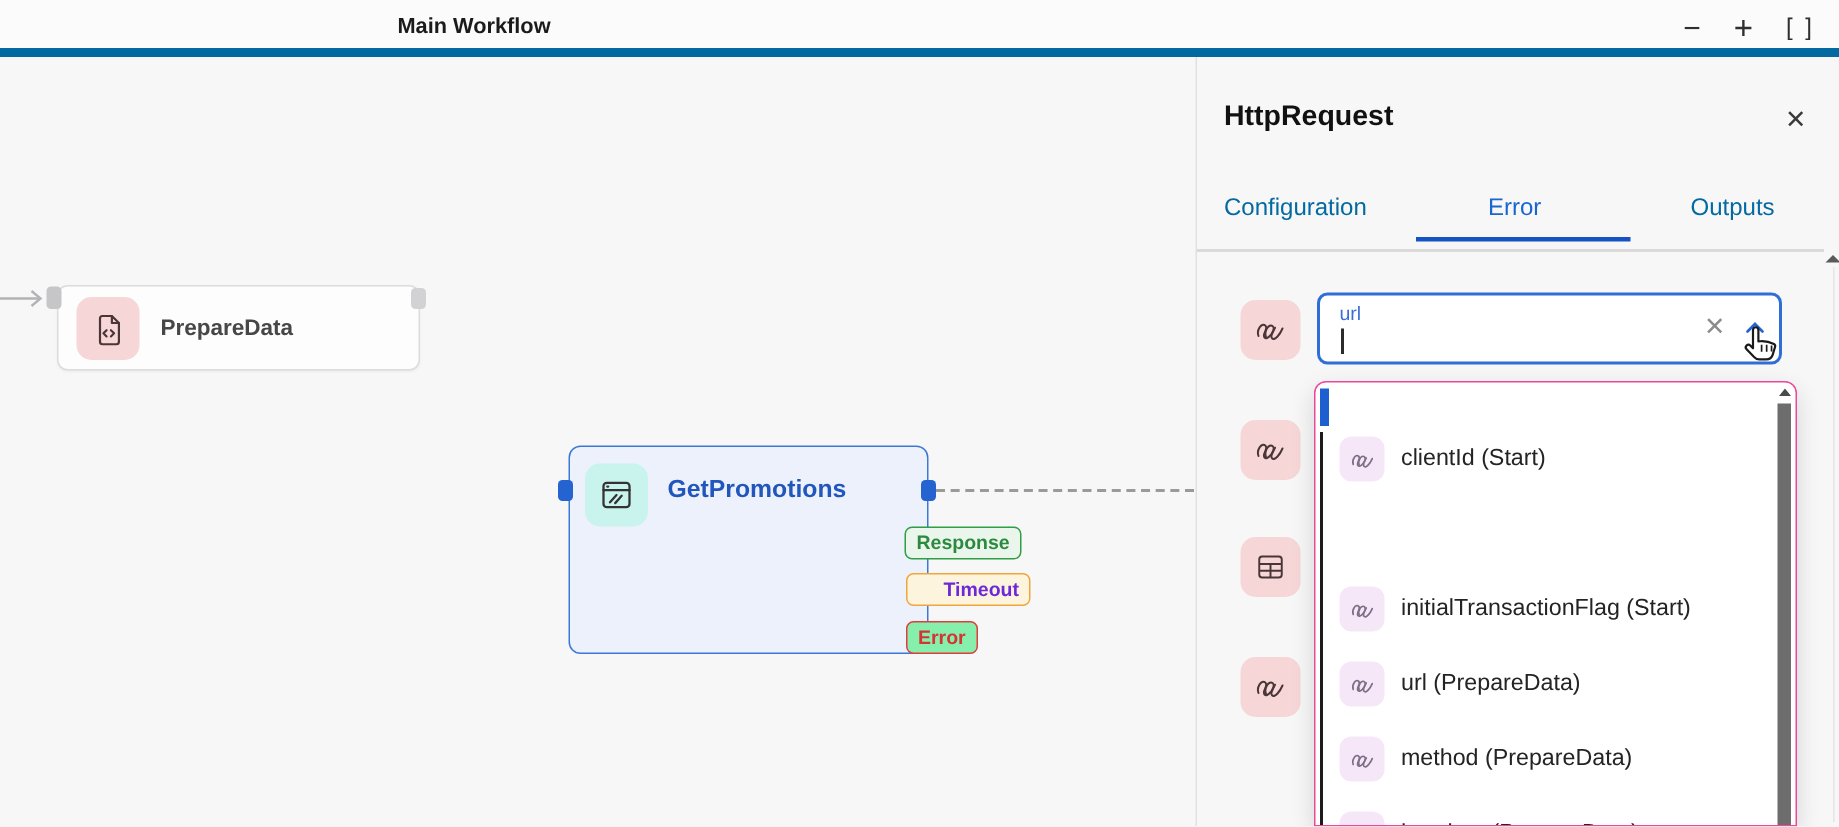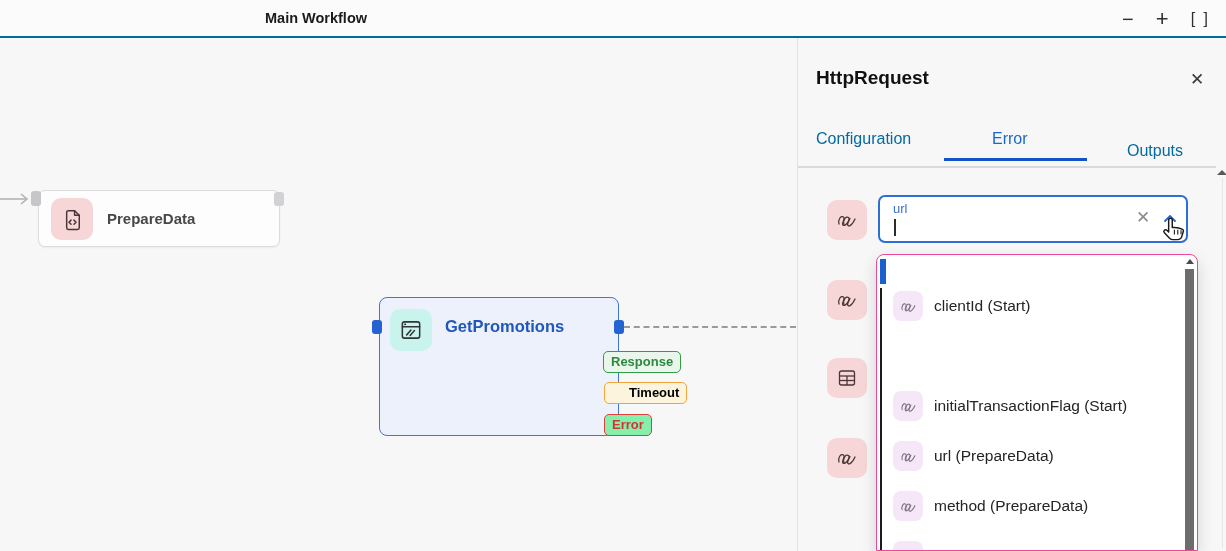--- a/index.html
+++ b/index.html
@@ -2,21 +2,21 @@
 <html><head>
 <meta charset="utf-8">
 <style>
   * { margin:0; padding:0; box-sizing:border-box; }
   html,body { width:1226px; height:551px; overflow:hidden; background:#f7f7f8;
     font-family:"Liberation Sans", sans-serif; }
   #app { position:relative; width:1226px; height:551px; background:#f7f7f8; overflow:hidden; }
 
   
   .topbar { position:absolute; left:0; top:0; width:1226px; height:38px;
-    background:#fbfbfc; border-bottom:2px solid #0369a1; z-index:30; }
+    background:#fbfbfc; border-bottom:6px solid #0369a1; z-index:30; }
   .topbar-title { position:absolute; left:265px; top:0; line-height:37px;
     font-size:14.5px; font-weight:700; color:#1b1b1b; }
   .topbar-controls { position:absolute; right:16px; top:0; height:37px;
     display:flex; align-items:center; gap:22px; color:#2f2f2f; }
   .tb-btn { cursor:pointer; font-size:20px; line-height:1; color:#2f2f2f; }
   .tb-btn.fit { font-size:16px; letter-spacing:2px; font-weight:400; }
 
   
   .node { position:absolute; border-radius:7px; }
   .node-prepare { left:38px; top:170px; width:242px; height:57px;
@@ -30,21 +30,21 @@
   .conn-gray { background:#c6c6c8; }
   .conn-gray-light { background:#d2d2d4; }
   .conn-blue { background:#2563d0; }
   .edge-dashed { position:absolute; left:624px; top:326px; width:172px; height:0;
     border-top:2px dashed #9a9a9a; }
   .arrow-in { position:absolute; left:0; top:191px; }
 
   .badge { position:absolute; left:603px; font-size:13px; font-weight:700;
     padding:2px 7px 3px; border-radius:5px; border:1.5px solid; background:#fff; z-index:5; }
   .badge.green  { border-color:#2f9e44; background:#eaf6ec; color:#2b8a3e; }
-  .badge.orange { border-color:#f0a63a; background:#fdf4dd; color:#000000;padding-left:24px; }
+  .badge.orange { border-color:#f0a63a; background:#fdf4dd; color:#6d28d9;padding-left:24px; }
   .badge.red    { border-color:#e23d3d; background:#86efac; color:#d63333; }
 
   
   .panel { position:absolute; left:797px; top:38px; width:429px; height:513px;
     background:#f7f7f8; border-left:1px solid #e1e1e3; }
   .panel-title { position:absolute; left:18px; top:29px; font-size:19px; font-weight:700; color:#111; }
   .panel-close { position:absolute; left:392px; top:31px; font-size:17px; color:#3a3a3a; cursor:pointer; }
   .tab { position:absolute; top:92px; font-size:16px; color:#0369a1; cursor:pointer; }
   .tab.active { color:#1a66d1; }
   .tab-underline { position:absolute; left:146px; top:120px; width:143px; height:3px; background:#1553c4; }
@@ -135,21 +135,21 @@
       <span class="tb-btn fit">[ ]</span>
     </div>
   </div>
 
   <div class="panel">
     <div class="panel-title">HttpRequest</div>
     <div class="panel-close">✕</div>
 
     <div class="tab" style="left:18px;">Configuration</div>
     <div class="tab active" style="left:194px;">Error</div>
-    <div class="tab" style="left:329px;margin-top:12px;">Outputs</div>
+    <div class="tab" style="left:329px;">Outputs</div>
     <div class="tab-underline"></div>
     <div class="tab-divider"></div>
     <div class="panel-scroll-arrow"></div>
     <div class="panel-scroll-track"></div>
   </div>
 
   <div class="pink-icon" style="left:827px;top:200px;">
     <svg width="24" height="24" viewBox="0 0 24 24" fill="none" stroke="#4a3636" stroke-width="1.3" stroke-linecap="round">
       <path d="M4 16 C2.5 12 6 7 8.5 9 C11 11 6 15 8 17 C10 19 13.5 14 15 10.5"></path>
       <path d="M9 16.5 C7.5 12.5 11 7.5 13.5 9.5 C16 11.5 11 15.5 13 17.5 C15 19.5 18.5 14.5 20 11"></path>

